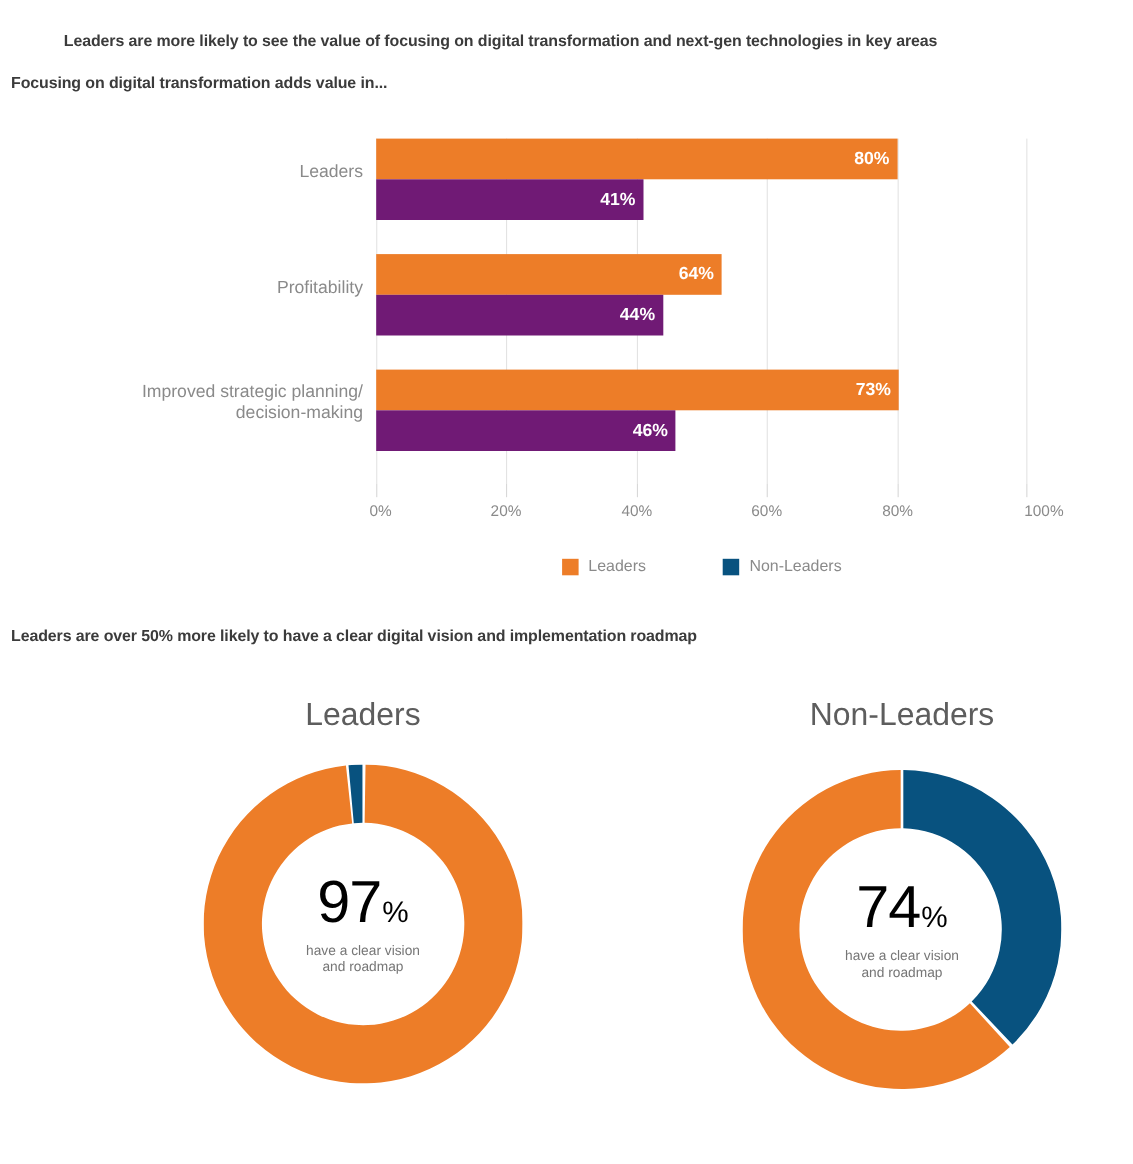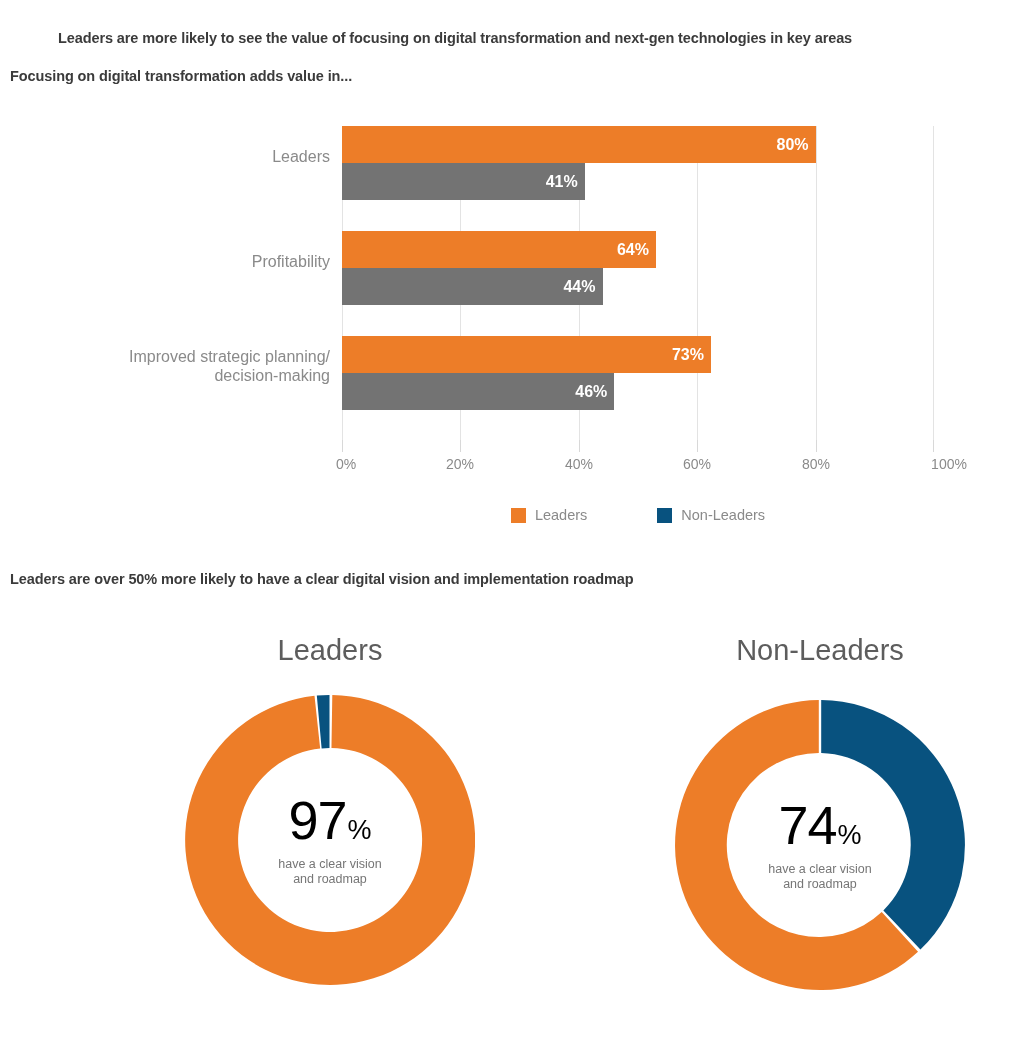--- a/index.html
+++ b/index.html
@@ -54,21 +54,21 @@
     position: relative;
     height: 37px;
     width: 100%;
   }
   .bar {
     position: absolute;
     left: 0; top: 0;
     height: 37px;
   }
   .bar.leaders     { background: #ED7D28; }
-  .bar.nonleaders  { background: #737373; }
+  .bar.nonleaders  { background: #701a75; }
   .bar-label {
     position: absolute;
     right: 7px;
     top: 50%;
     transform: translateY(-50%);
     color: #ffffff;
     font-size: 16px;
     font-weight: bold;
     line-height: 1;
     white-space: nowrap;
@@ -241,21 +241,21 @@
       </div>
       <div class="bar-row">
         <div class="bar nonleaders" style="width:260.5px">
           <span class="bar-label">44%</span>
         </div>
       </div>
     </div>
 
     <div class="cat-group" style="top:210px">
       <div class="bar-row">
-        <div class="bar leaders" style="width:369px">
+        <div class="bar leaders" style="width:475px">
           <span class="bar-label">73%</span>
         </div>
       </div>
       <div class="bar-row">
         <div class="bar nonleaders" style="width:272.3px">
           <span class="bar-label">46%</span>
         </div>
       </div>
     </div>
   </div>

